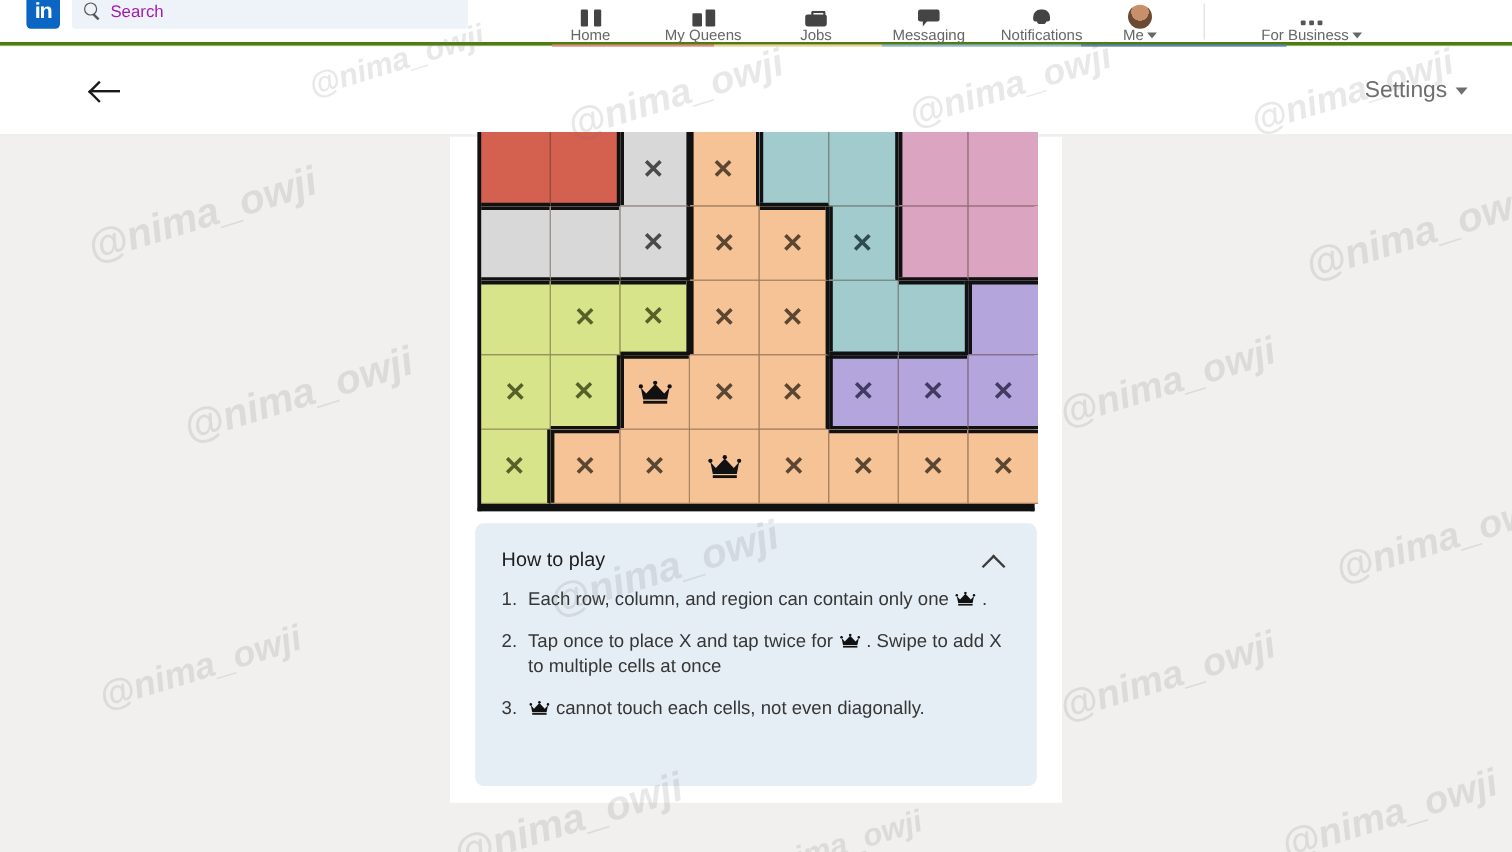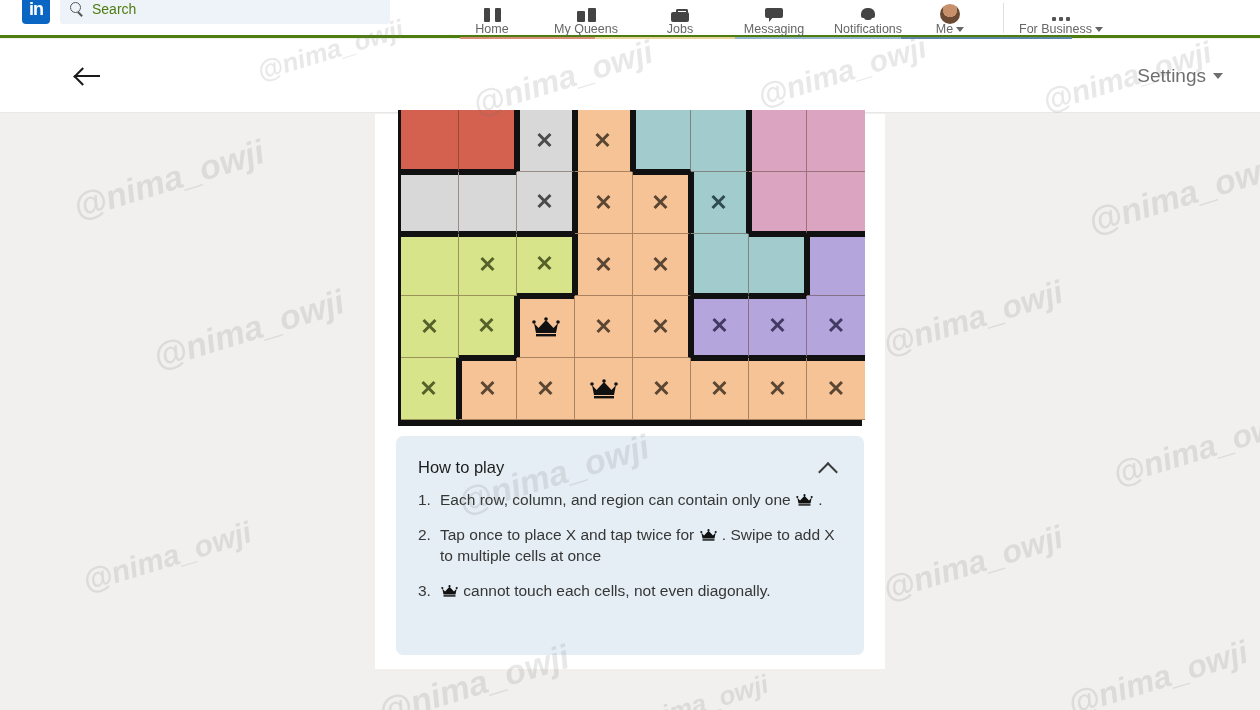--- a/index.html
+++ b/index.html
@@ -33,21 +33,21 @@
   .search-icon { width: 14px; height: 14px; position: relative; flex: none; }
   .search-icon::before {
     content: ""; position: absolute; left: 0; top: 0;
     width: 9px; height: 9px; border: 1.8px solid #575757; border-radius: 50%;
   }
   .search-icon::after {
     content: ""; position: absolute; left: 8px; top: 9px;
     width: 6px; height: 1.8px; background: #575757; transform: rotate(45deg);
     transform-origin: left center;
   }
-  .search-ph { color: #4d7c0f; font-size: 14px; }
+  .search-ph { color: #a21caf; font-size: 14px; }
 
   .gnav-items { display: flex; align-items: flex-start; margin-left: 55px; height: 38px; }
   .gitem {
     width: 94px; height: 38px; display: flex; flex-direction: column;
     align-items: center; justify-content: flex-end; padding-bottom: 2px;
     color: #666666; font-size: 12.5px; position: relative;
   }
   .gitem .glabel { line-height: 13px; display:flex; align-items:center; gap:3px; }
   .gicon { height: 18px; display: flex; align-items: flex-end; justify-content: center; margin-bottom: 1px; }
 
@@ -72,21 +72,21 @@
     border-left:5px solid #444; border-bottom:6px solid transparent; }
 
   .ic-bell { width: 16px; height: 15px; position: relative; }
   .ic-bell::before { content:""; position:absolute; top:1px; left:1px; width:14px; height:10px; background:#444; border-radius:6px 6px 2px 2px; }
   .ic-bell::after { content:""; position:absolute; top:10px; left:4px; width:8px; height:3px; background:#444; border-radius:0 0 3px 3px; }
 
   .ic-me { width: 20px; height: 20px; border-radius: 50%;
     background: radial-gradient(circle at 50% 30%, #c88f6b 0 42%, #6b4a33 43% 100%);
     margin-bottom: -2px; }
 
-  .gnav-right { display: flex; align-items: center; margin-left: 14px; height: 38px; }
+  .gnav-right { display: flex; align-items: center; margin-left: 14px; height: 38px; gap: 32px; }
   .divider-v { width: 1px; height: 30px; background: #e0dfdc; margin: 0 4px 2px 4px; }
   .ic-grid { width: 18px; height: 6px; display:flex; gap: 3px; align-items:center; justify-content:center; }
   .ic-grid span { width:4px; height:4px; background:#555; border-radius:1px; display:block; }
   .premium-box { display:flex; flex-direction:column; align-items:center; justify-content:flex-end;
     height:38px; padding-bottom:2px; width: 120px; }
   .premium-bar { width: 108px; height: 2px; background: #a37a14; margin-bottom: 10px; }
   .premium-link { color: #8a6d1c; font-size: 12.5px; text-decoration: underline; line-height: 13px; }
   .caret { display:inline-block; width:0;height:0; border-left:4px solid transparent; border-right:4px solid transparent;
     border-top:5px solid #666; }
 

